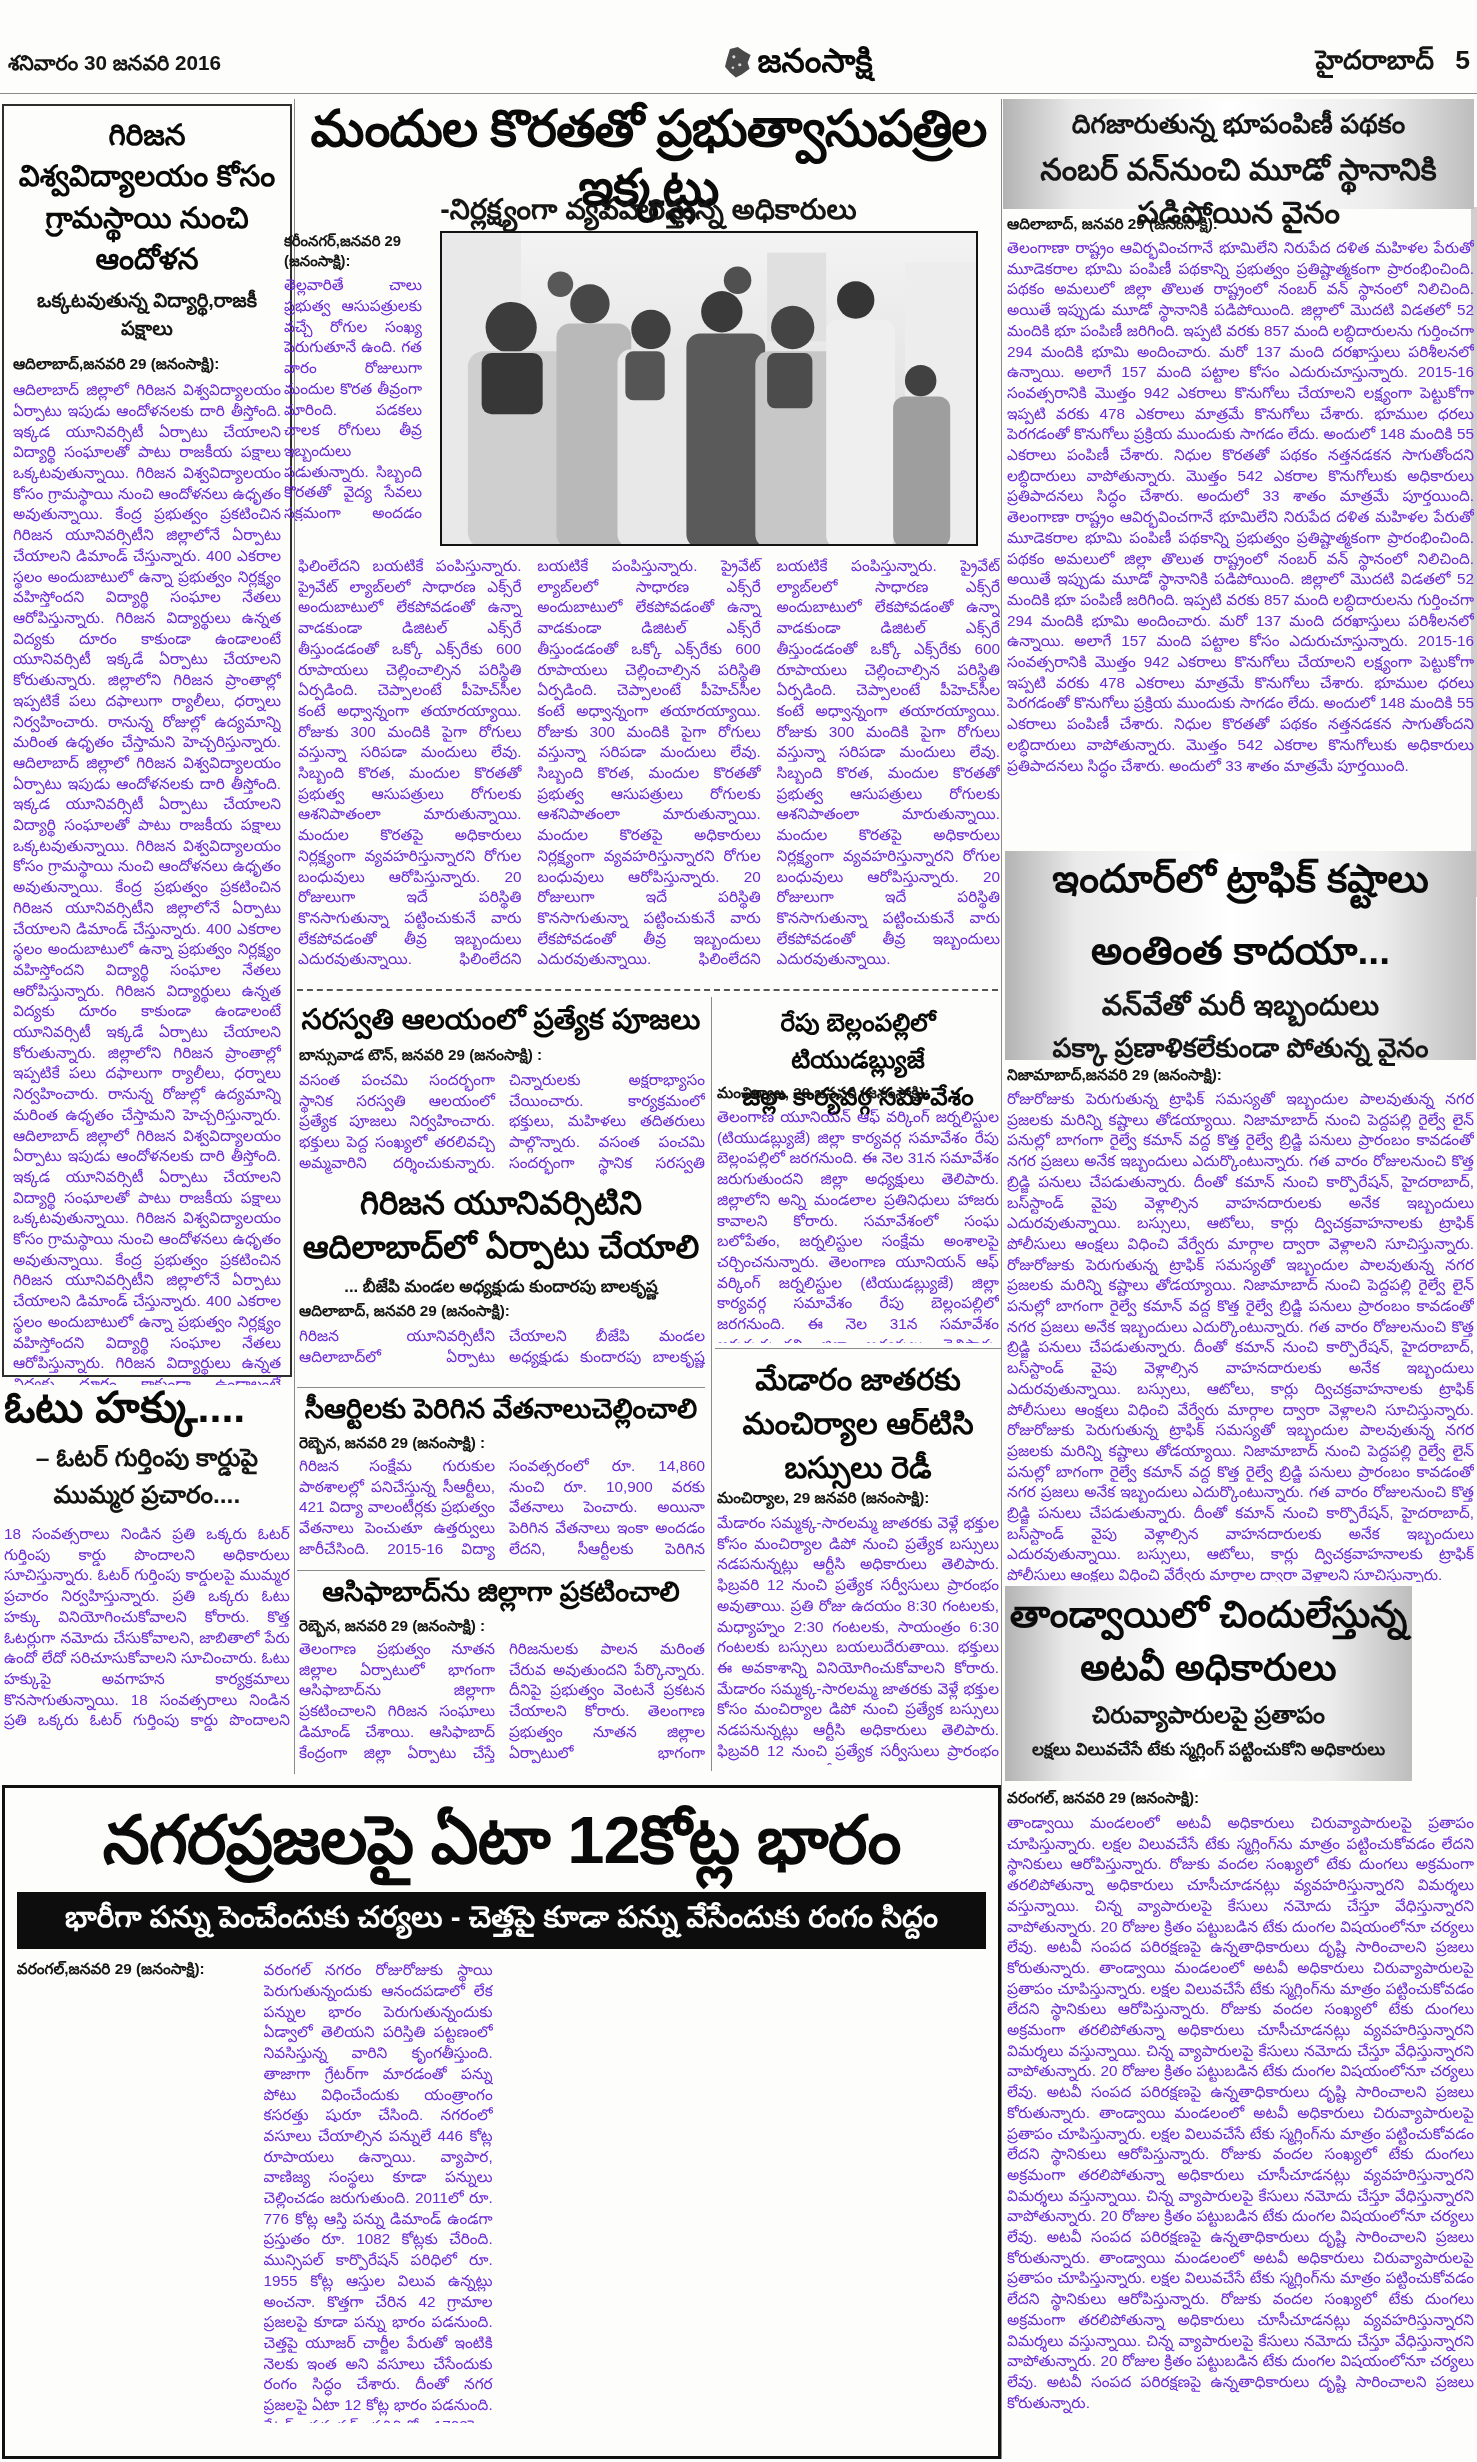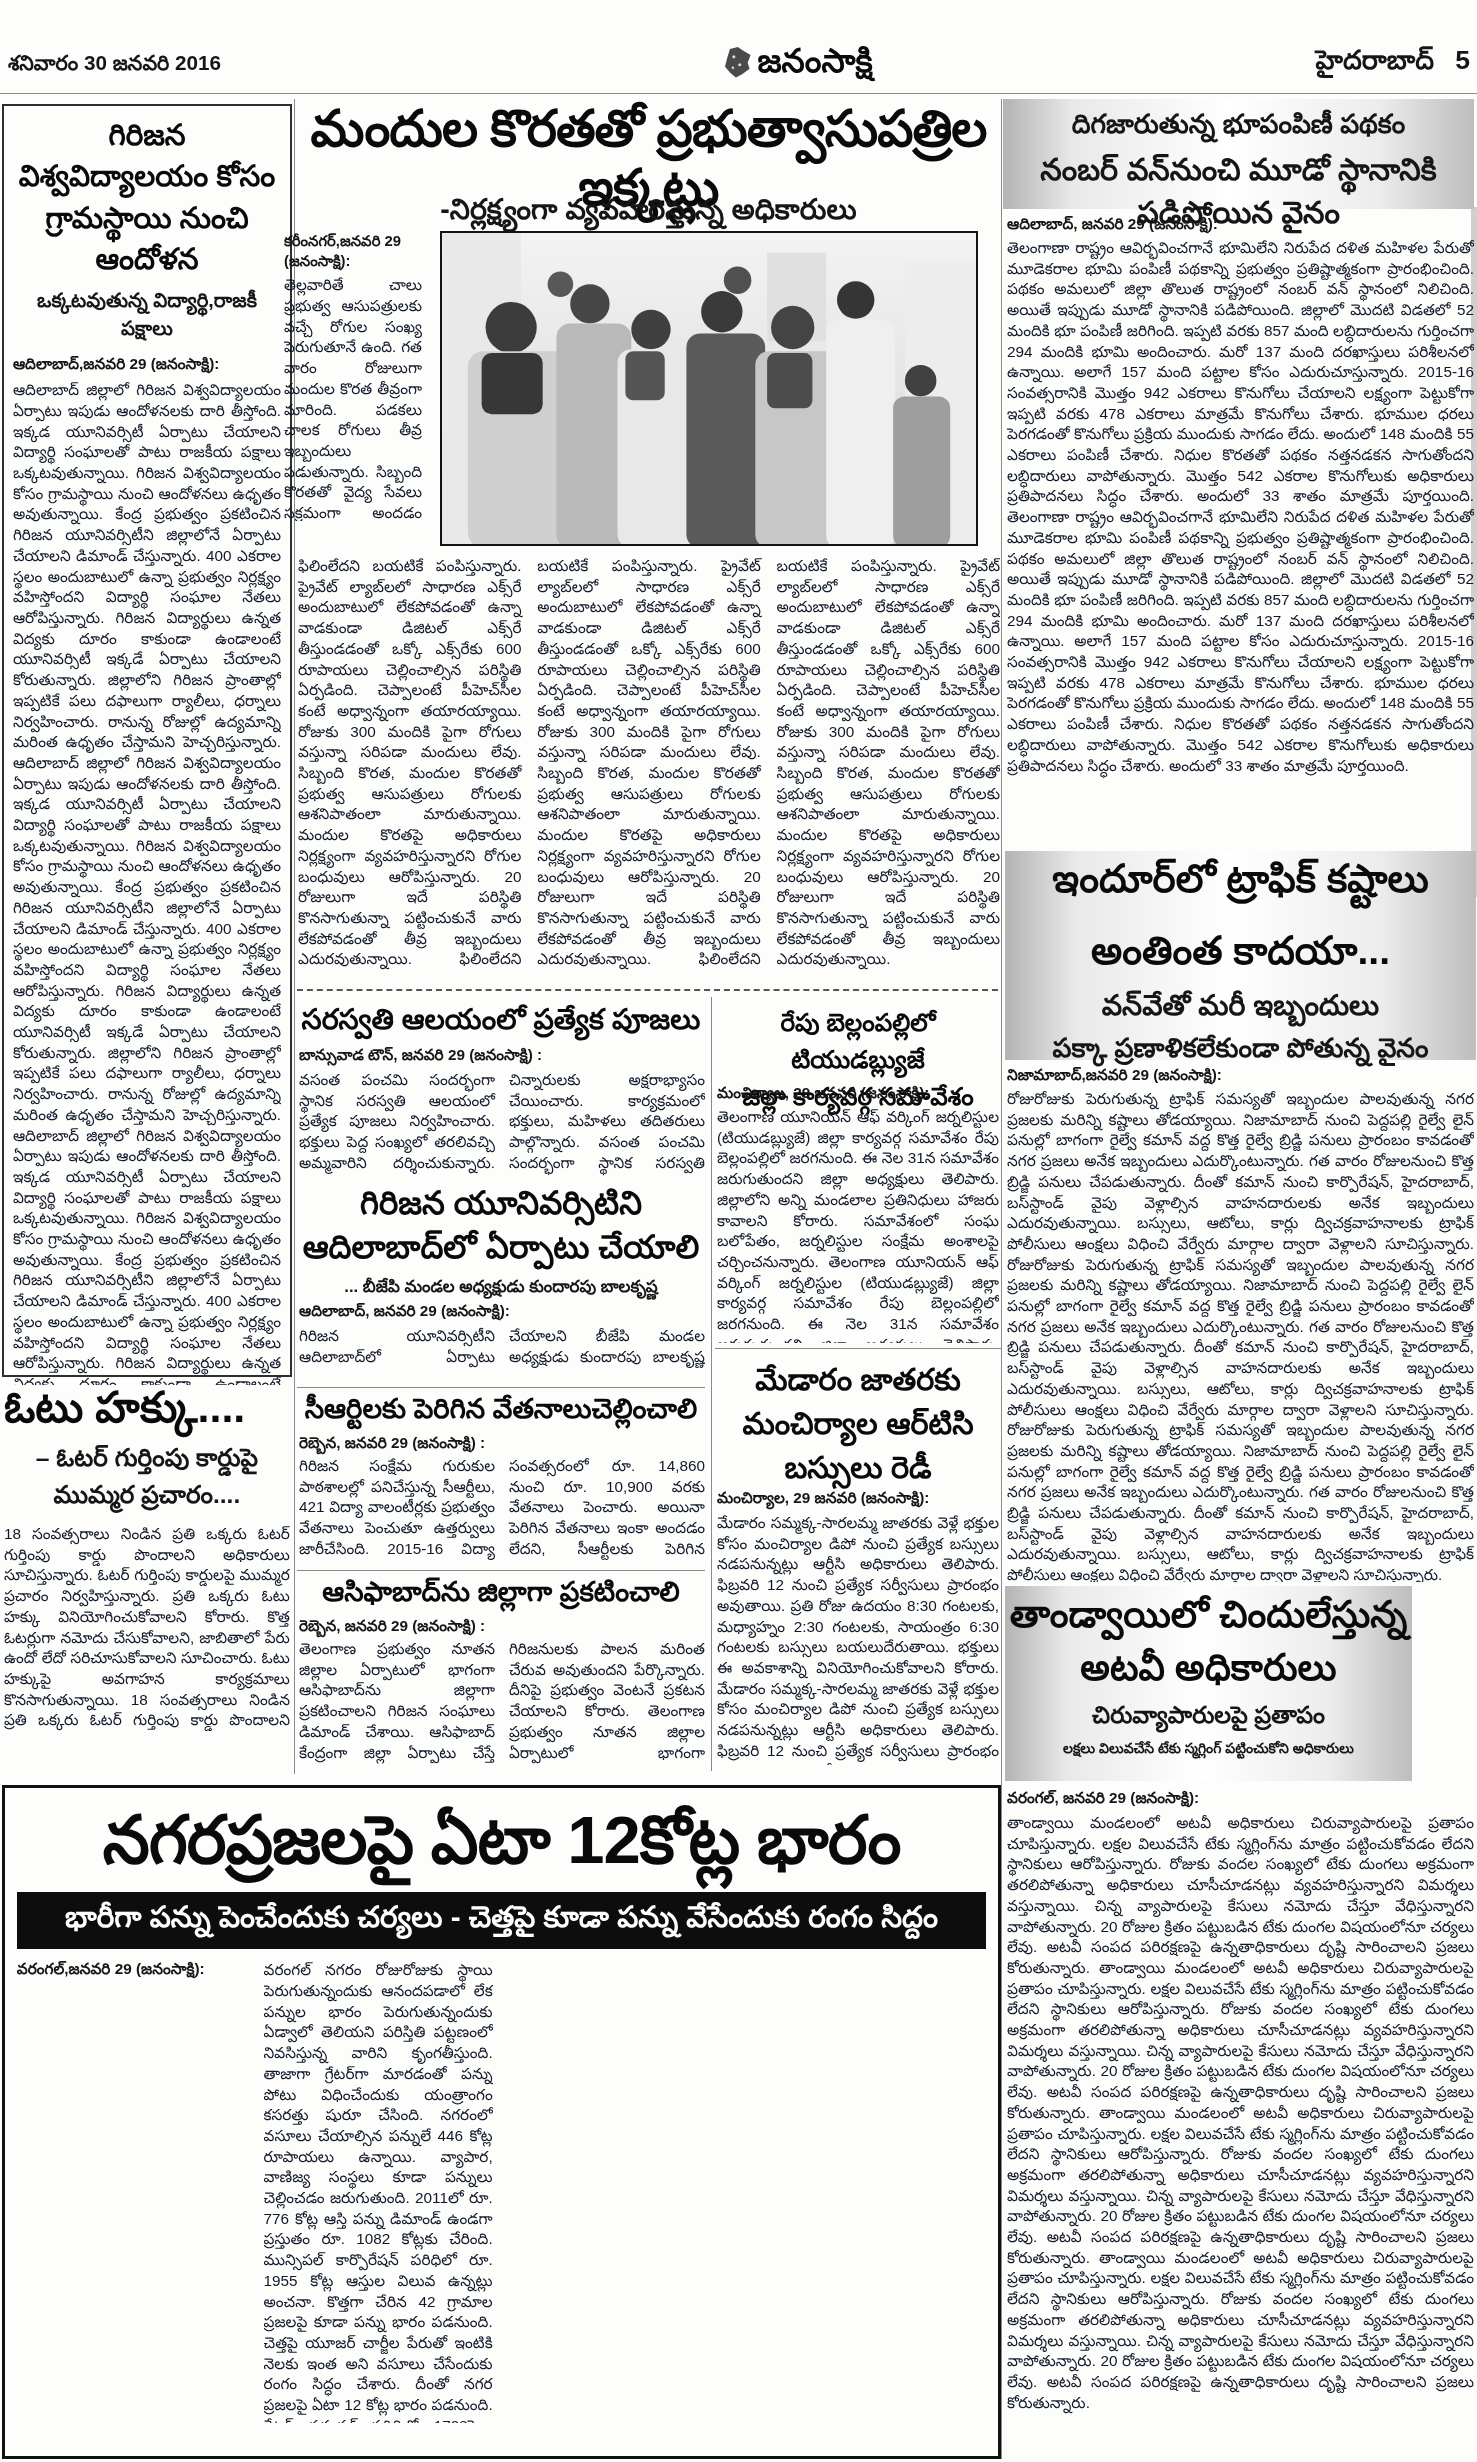--- a/index.html
+++ b/index.html
@@ -2,21 +2,21 @@
 <html><head>
 <meta charset="utf-8">
 <style>
   html,body{margin:0;padding:0;}
   body{
     width:1478px;height:2463px;position:relative;background:#fdfdfb;
     font-family:"Liberation Sans","DejaVu Sans",sans-serif;color:#161616;
     overflow:hidden;
   }
   .abs{position:absolute;box-sizing:border-box;}
-  .bt{font-size:15.3px;line-height:20.7px;text-align:justify;overflow:hidden;color:#0f172a;}
+  .bt{font-size:15.3px;line-height:20.7px;text-align:justify;overflow:hidden;color:#6d28d9;}
   .dl{font-size:15.3px;font-weight:bold;white-space:nowrap;overflow:hidden;}
   .pre{white-space:pre-line;}
   .ctr{text-align:center;}
   .rule{background:#8a8a8a;}
   .grad{background:linear-gradient(90deg,#b3b3b3 0%,#e9e9e9 15%,#ffffff 48%,#ececec 80%,#bdbdbd 100%);}
   .head-black{font-weight:900;color:#0a0a0a;}
   .cols2{column-count:2;column-gap:13.8px;}
   .cols3{column-count:3;column-gap:15.8px;}
   .cols4{column-count:4;column-gap:17.7px;}
   .bar{background:#0d0d0d;color:#ffffff;display:flex;align-items:center;justify-content:center;}
@@ -154,21 +154,21 @@
   <div class="ctr" style="font-weight:bold;font-size:28.6px;margin-top:5.9px;">వన్‌వేతో మరీ ఇబ్బందులు</div>
   <div class="ctr" style="font-weight:bold;font-size:26.6px;margin-top:3.9px;">పక్కా ప్రణాళికలేకుండా పోతున్న వైనం</div>
 </div>
 <div class="abs dl" style="left:1007px;top:1066px;width:467px;">నిజామాబాద్,జనవరి 29 (జనంసాక్షి):</div>
 <div class="abs bt" style="left:1007px;top:1089px;width:467px;height:493px;">రోజురోజుకు పెరుగుతున్న ట్రాఫిక్ సమస్యతో ఇబ్బందుల పాలవుతున్న నగర ప్రజలకు మరిన్ని కష్టాలు తోడయ్యాయి. నిజామాబాద్ నుంచి పెద్దపల్లి రైల్వే లైన్ పనుల్లో బాగంగా రైల్వే కమాన్ వద్ద కొత్త రైల్వే బ్రిడ్జి పనులు ప్రారంబం కావడంతో నగర ప్రజలు అనేక ఇబ్బందులు ఎదుర్కొంటున్నారు. గత వారం రోజులనుంచి కొత్త బ్రిడ్జి పనులు చేపడుతున్నారు. దీంతో కమాన్ నుంచి కార్పొరేషన్, హైదరాబాద్, బస్‌స్టాండ్ వైపు వెళ్లాల్సిన వాహనదారులకు అనేక ఇబ్బందులు ఎదురవుతున్నాయి. బస్సులు, ఆటోలు, కార్లు ద్విచక్రవాహనాలకు ట్రాఫిక్ పోలీసులు ఆంక్షలు విధించి వేర్వేరు మార్గాల ద్వారా వెళ్లాలని సూచిస్తున్నారు. రోజురోజుకు పెరుగుతున్న ట్రాఫిక్ సమస్యతో ఇబ్బందుల పాలవుతున్న నగర ప్రజలకు మరిన్ని కష్టాలు తోడయ్యాయి. నిజామాబాద్ నుంచి పెద్దపల్లి రైల్వే లైన్ పనుల్లో బాగంగా రైల్వే కమాన్ వద్ద కొత్త రైల్వే బ్రిడ్జి పనులు ప్రారంబం కావడంతో నగర ప్రజలు అనేక ఇబ్బందులు ఎదుర్కొంటున్నారు. గత వారం రోజులనుంచి కొత్త బ్రిడ్జి పనులు చేపడుతున్నారు. దీంతో కమాన్ నుంచి కార్పొరేషన్, హైదరాబాద్, బస్‌స్టాండ్ వైపు వెళ్లాల్సిన వాహనదారులకు అనేక ఇబ్బందులు ఎదురవుతున్నాయి. బస్సులు, ఆటోలు, కార్లు ద్విచక్రవాహనాలకు ట్రాఫిక్ పోలీసులు ఆంక్షలు విధించి వేర్వేరు మార్గాల ద్వారా వెళ్లాలని సూచిస్తున్నారు. రోజురోజుకు పెరుగుతున్న ట్రాఫిక్ సమస్యతో ఇబ్బందుల పాలవుతున్న నగర ప్రజలకు మరిన్ని కష్టాలు తోడయ్యాయి. నిజామాబాద్ నుంచి పెద్దపల్లి రైల్వే లైన్ పనుల్లో బాగంగా రైల్వే కమాన్ వద్ద కొత్త రైల్వే బ్రిడ్జి పనులు ప్రారంబం కావడంతో నగర ప్రజలు అనేక ఇబ్బందులు ఎదుర్కొంటున్నారు. గత వారం రోజులనుంచి కొత్త బ్రిడ్జి పనులు చేపడుతున్నారు. దీంతో కమాన్ నుంచి కార్పొరేషన్, హైదరాబాద్, బస్‌స్టాండ్ వైపు వెళ్లాల్సిన వాహనదారులకు అనేక ఇబ్బందులు ఎదురవుతున్నాయి. బస్సులు, ఆటోలు, కార్లు ద్విచక్రవాహనాలకు ట్రాఫిక్ పోలీసులు ఆంక్షలు విధించి వేర్వేరు మార్గాల ద్వారా వెళ్లాలని సూచిస్తున్నారు.</div>
 
 <div class="abs grad" style="left:1005px;top:1586px;width:407px;height:195px;padding-top:7.9px;">
   <div class="ctr head-black" style="font-size:37px;">తాండ్వాయిలో చిందులేస్తున్న</div>
   <div class="ctr head-black" style="font-size:37px;margin-top:2px;">అటవీ అధికారులు</div>
   <div class="ctr" style="font-weight:bold;font-size:23.6px;margin-top:4px;">చిరువ్యాపారులపై ప్రతాపం</div>
-  <div class="ctr" style="font-weight:bold;font-size:14px;margin-top:5.9px;">లక్షలు విలువచేసే టేకు స్మగ్లింగ్ పట్టించుకోని అధికారులు</div>
+  <div class="ctr" style="font-weight:bold;font-size:17px;margin-top:5.9px;">లక్షలు విలువచేసే టేకు స్మగ్లింగ్ పట్టించుకోని అధికారులు</div>
 </div>
 <div class="abs dl" style="left:1007px;top:1789px;width:467px;">వరంగల్, జనవరి 29 (జనంసాక్షి):</div>
 <div class="abs bt" style="left:1007px;top:1813px;width:467px;height:640px;">తాండ్వాయి మండలంలో అటవీ అధికారులు చిరువ్యాపారులపై ప్రతాపం చూపిస్తున్నారు. లక్షల విలువచేసే టేకు స్మగ్లింగ్‌ను మాత్రం పట్టించుకోవడం లేదని స్థానికులు ఆరోపిస్తున్నారు. రోజుకు వందల సంఖ్యలో టేకు దుంగలు అక్రమంగా తరలిపోతున్నా అధికారులు చూసీచూడనట్లు వ్యవహరిస్తున్నారని విమర్శలు వస్తున్నాయి. చిన్న వ్యాపారులపై కేసులు నమోదు చేస్తూ వేధిస్తున్నారని వాపోతున్నారు. 20 రోజుల క్రితం పట్టుబడిన టేకు దుంగల విషయంలోనూ చర్యలు లేవు. అటవీ సంపద పరిరక్షణపై ఉన్నతాధికారులు దృష్టి సారించాలని ప్రజలు కోరుతున్నారు. తాండ్వాయి మండలంలో అటవీ అధికారులు చిరువ్యాపారులపై ప్రతాపం చూపిస్తున్నారు. లక్షల విలువచేసే టేకు స్మగ్లింగ్‌ను మాత్రం పట్టించుకోవడం లేదని స్థానికులు ఆరోపిస్తున్నారు. రోజుకు వందల సంఖ్యలో టేకు దుంగలు అక్రమంగా తరలిపోతున్నా అధికారులు చూసీచూడనట్లు వ్యవహరిస్తున్నారని విమర్శలు వస్తున్నాయి. చిన్న వ్యాపారులపై కేసులు నమోదు చేస్తూ వేధిస్తున్నారని వాపోతున్నారు. 20 రోజుల క్రితం పట్టుబడిన టేకు దుంగల విషయంలోనూ చర్యలు లేవు. అటవీ సంపద పరిరక్షణపై ఉన్నతాధికారులు దృష్టి సారించాలని ప్రజలు కోరుతున్నారు. తాండ్వాయి మండలంలో అటవీ అధికారులు చిరువ్యాపారులపై ప్రతాపం చూపిస్తున్నారు. లక్షల విలువచేసే టేకు స్మగ్లింగ్‌ను మాత్రం పట్టించుకోవడం లేదని స్థానికులు ఆరోపిస్తున్నారు. రోజుకు వందల సంఖ్యలో టేకు దుంగలు అక్రమంగా తరలిపోతున్నా అధికారులు చూసీచూడనట్లు వ్యవహరిస్తున్నారని విమర్శలు వస్తున్నాయి. చిన్న వ్యాపారులపై కేసులు నమోదు చేస్తూ వేధిస్తున్నారని వాపోతున్నారు. 20 రోజుల క్రితం పట్టుబడిన టేకు దుంగల విషయంలోనూ చర్యలు లేవు. అటవీ సంపద పరిరక్షణపై ఉన్నతాధికారులు దృష్టి సారించాలని ప్రజలు కోరుతున్నారు. తాండ్వాయి మండలంలో అటవీ అధికారులు చిరువ్యాపారులపై ప్రతాపం చూపిస్తున్నారు. లక్షల విలువచేసే టేకు స్మగ్లింగ్‌ను మాత్రం పట్టించుకోవడం లేదని స్థానికులు ఆరోపిస్తున్నారు. రోజుకు వందల సంఖ్యలో టేకు దుంగలు అక్రమంగా తరలిపోతున్నా అధికారులు చూసీచూడనట్లు వ్యవహరిస్తున్నారని విమర్శలు వస్తున్నాయి. చిన్న వ్యాపారులపై కేసులు నమోదు చేస్తూ వేధిస్తున్నారని వాపోతున్నారు. 20 రోజుల క్రితం పట్టుబడిన టేకు దుంగల విషయంలోనూ చర్యలు లేవు. అటవీ సంపద పరిరక్షణపై ఉన్నతాధికారులు దృష్టి సారించాలని ప్రజలు కోరుతున్నారు.</div>
 
 <div class="abs" style="left:2px;top:1785px;width:999px;height:674px;border:3px solid #111;padding:9.9px 11.8px;">
   <div class="head-black ctr" style="font-size:67px;line-height:1.25;letter-spacing:-1px;">నగరప్రజలపై ఏటా 12కోట్ల భారం</div>
   <div class="bar" style="height:57px;margin-top:9.9px;font-weight:bold;font-size:29.6px;">భారీగా పన్ను పెంచేందుకు చర్యలు - చెత్తపై కూడా పన్ను వేసేందుకు రంగం సిద్దం</div>
   <div style="margin-top:11.8px;height:463px;overflow:hidden;">
     <div class="cols4" style="height:463px;">
       <span class="dl" style="display:block;white-space:normal;">వరంగల్,జనవరి 29 (జనంసాక్షి):</span>

